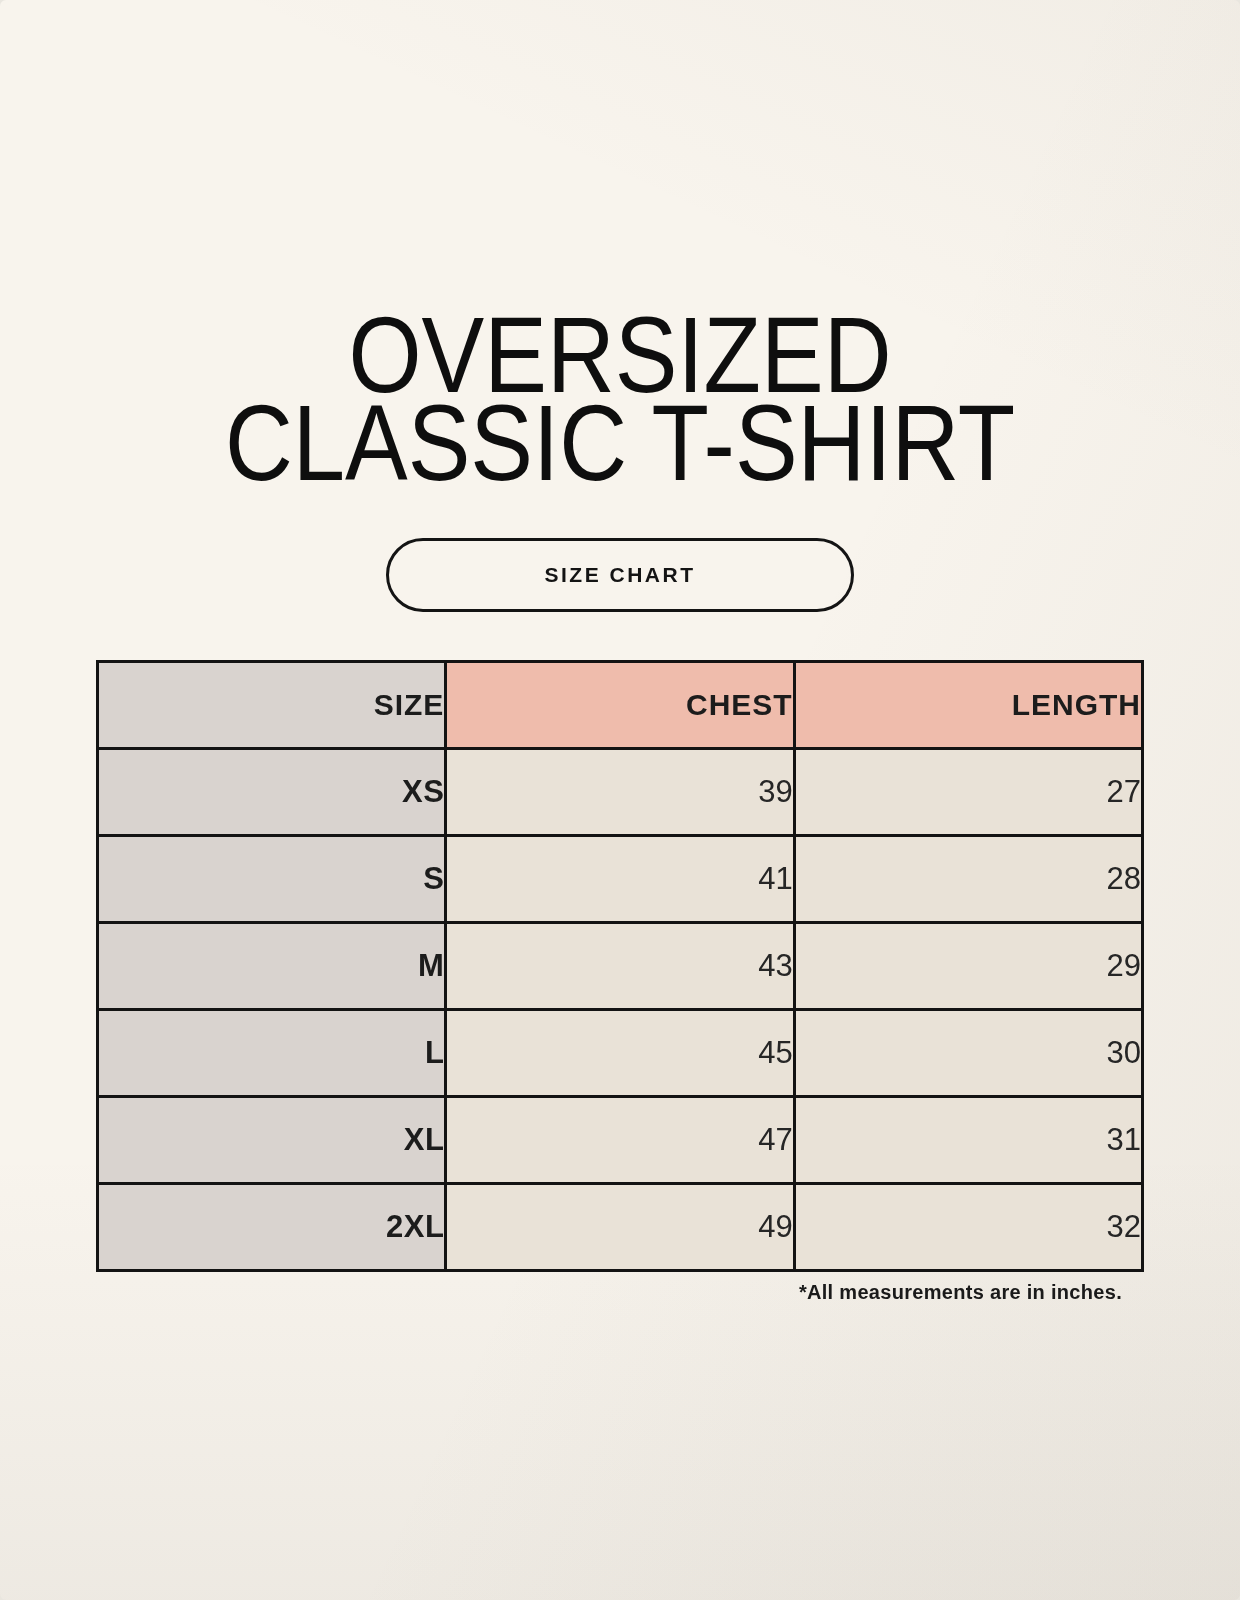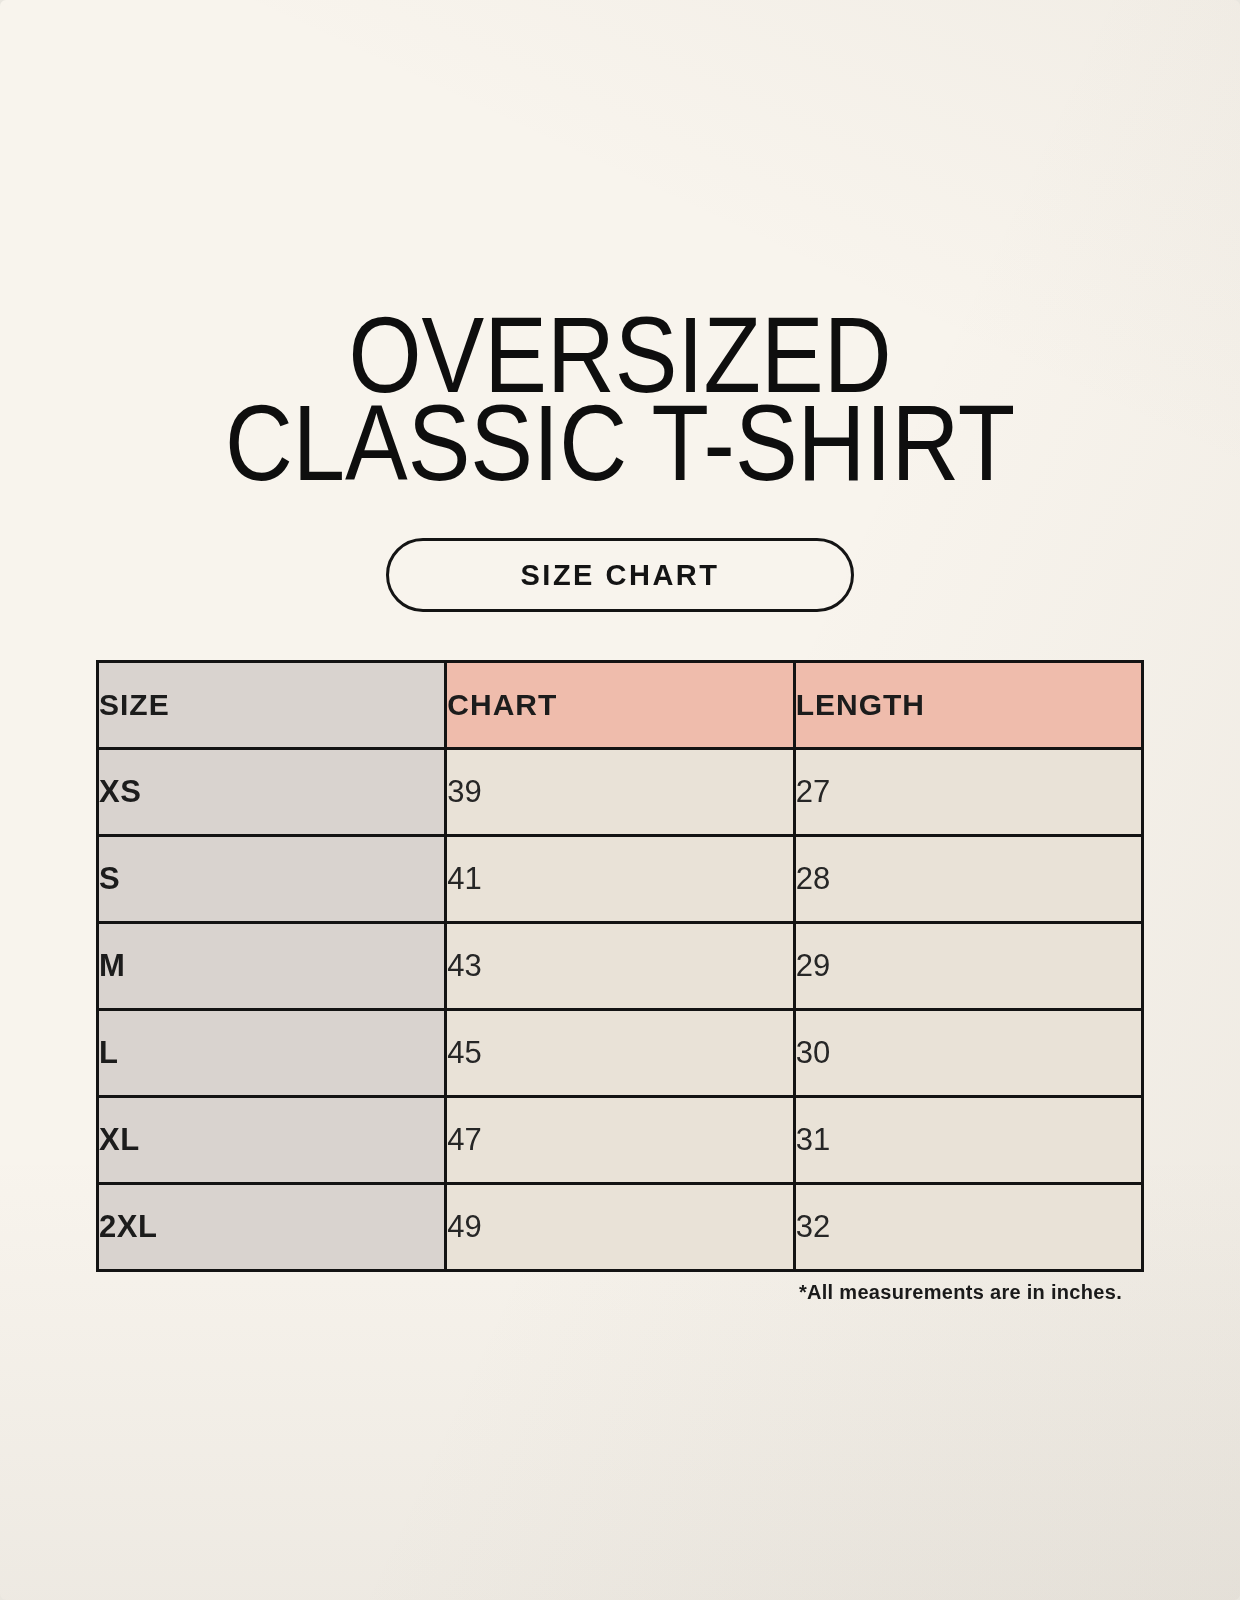--- a/index.html
+++ b/index.html
@@ -57,39 +57,39 @@
     background: transparent;
     border: 3px solid #141414;
     border-radius: 37px;
     display: flex;
     align-items: center;
     justify-content: center;
     cursor: pointer;
     font-family: "Liberation Sans", "DejaVu Sans", sans-serif;
   }
   .pill span {
-    font-size: 29px;
+    font-size: 21px;
     font-weight: 700;
     letter-spacing: 2.5px;
     color: #141414;
     text-align: right;
   }
 
   table.chart {
     position: absolute;
     top: 660px;
     left: 96px;
     width: 1048px;
     border-collapse: collapse;
     table-layout: fixed;
   }
   table.chart th, table.chart td {
     border: 3px solid var(--table-border, #131313);
     height: 87px;
-    text-align: left;
+    text-align: right;
     vertical-align: middle;
     color: var(--body-text, #1c1c1c);
   }
   table.chart thead th {
     font-size: 30px;
     font-weight: 700;
     letter-spacing: 1px;
     background: var(--header-accent-bg, #efbcac);
   }
   table.chart thead th.col-size {
@@ -130,21 +130,21 @@
   </h1>
 
   <button class="pill">
     <span>SIZE CHART</span>
   </button>
 
   <table class="chart">
     <thead>
       <tr>
         <th class="col-size">SIZE</th>
-        <th class="accent">CHART</th>
+        <th class="accent">CHEST</th>
         <th class="accent">LENGTH</th>
       </tr>
     </thead>
     <tbody>
       <tr>
         <th>XS</th>
         <td>39</td>
         <td>27</td>
       </tr>
       <tr>

